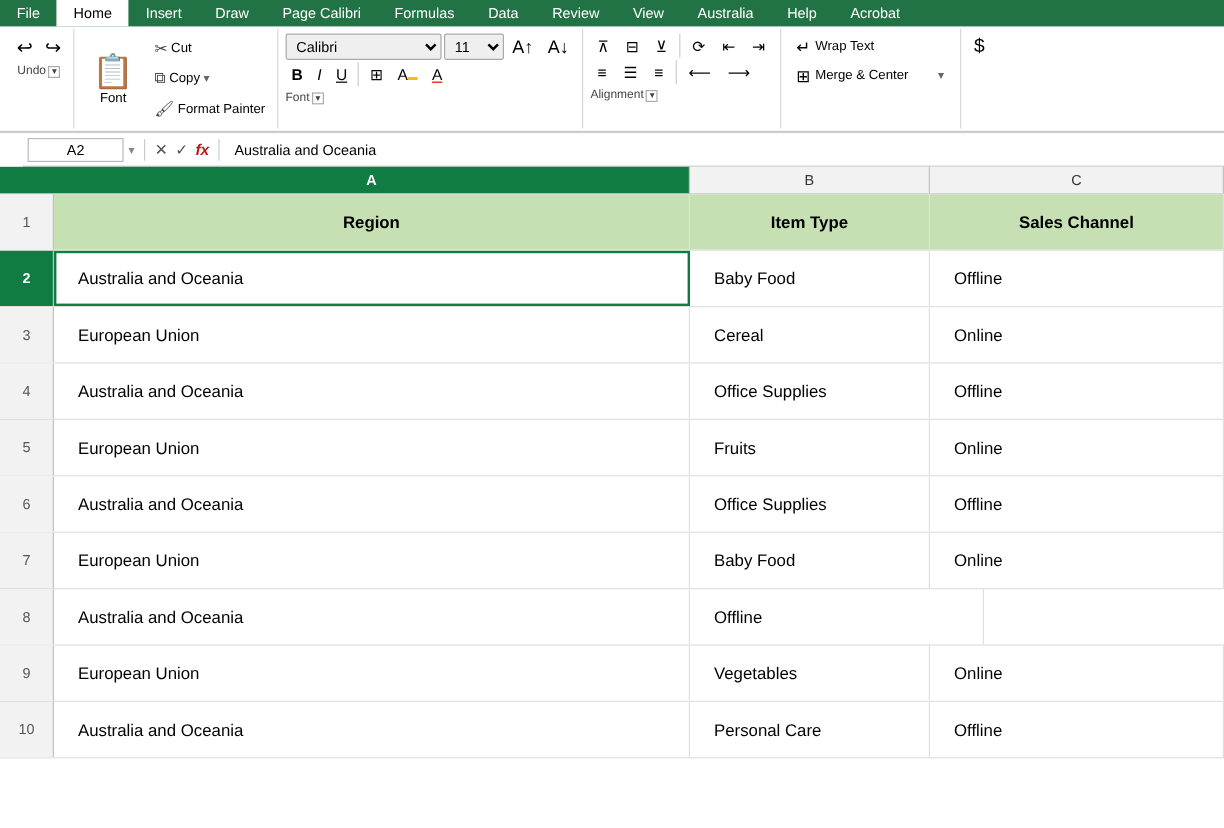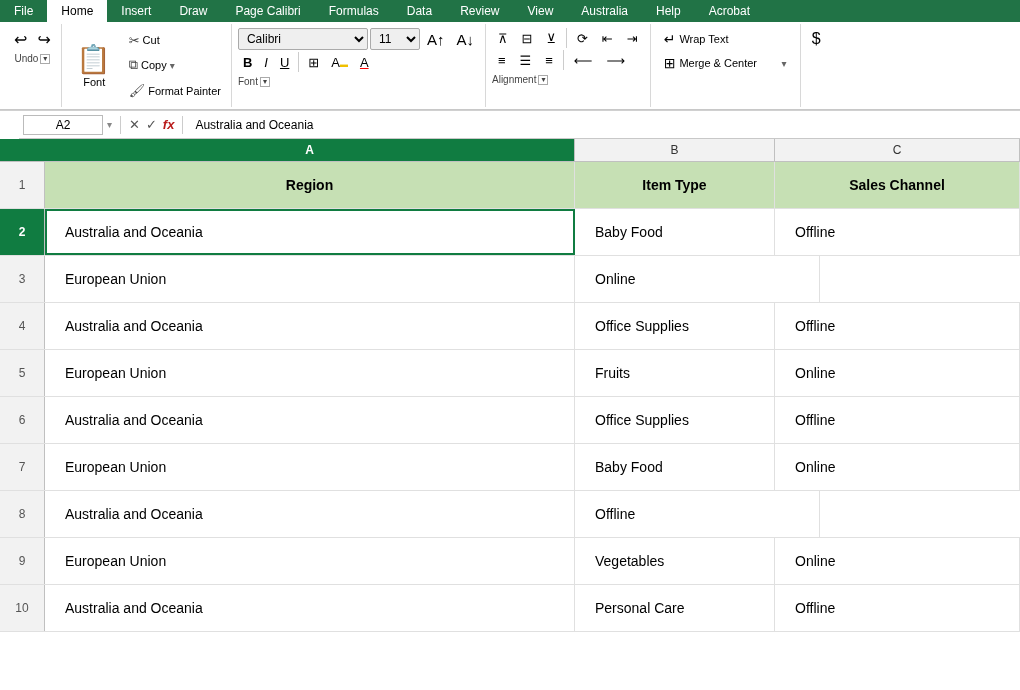--- a/index.html
+++ b/index.html
@@ -231,20 +231,21 @@
   <div class="data-row">
     <div class="row-num active">2</div>
     <div class="data-cell col-a selected-cell">Australia and Oceania</div>
     <div class="data-cell col-b">Baby Food</div>
     <div class="data-cell col-c">Offline</div>
   </div>
 
   <div class="data-row">
     <div class="row-num">3</div>
     <div class="data-cell col-a">European Union</div>
+    <div class="data-cell col-b">Cereal</div>
     <div class="data-cell col-c">Online</div>
   </div>
 
   <div class="data-row">
     <div class="row-num">4</div>
     <div class="data-cell col-a">Australia and Oceania</div>
     <div class="data-cell col-b">Office Supplies</div>
     <div class="data-cell col-c">Offline</div>
   </div>
 

